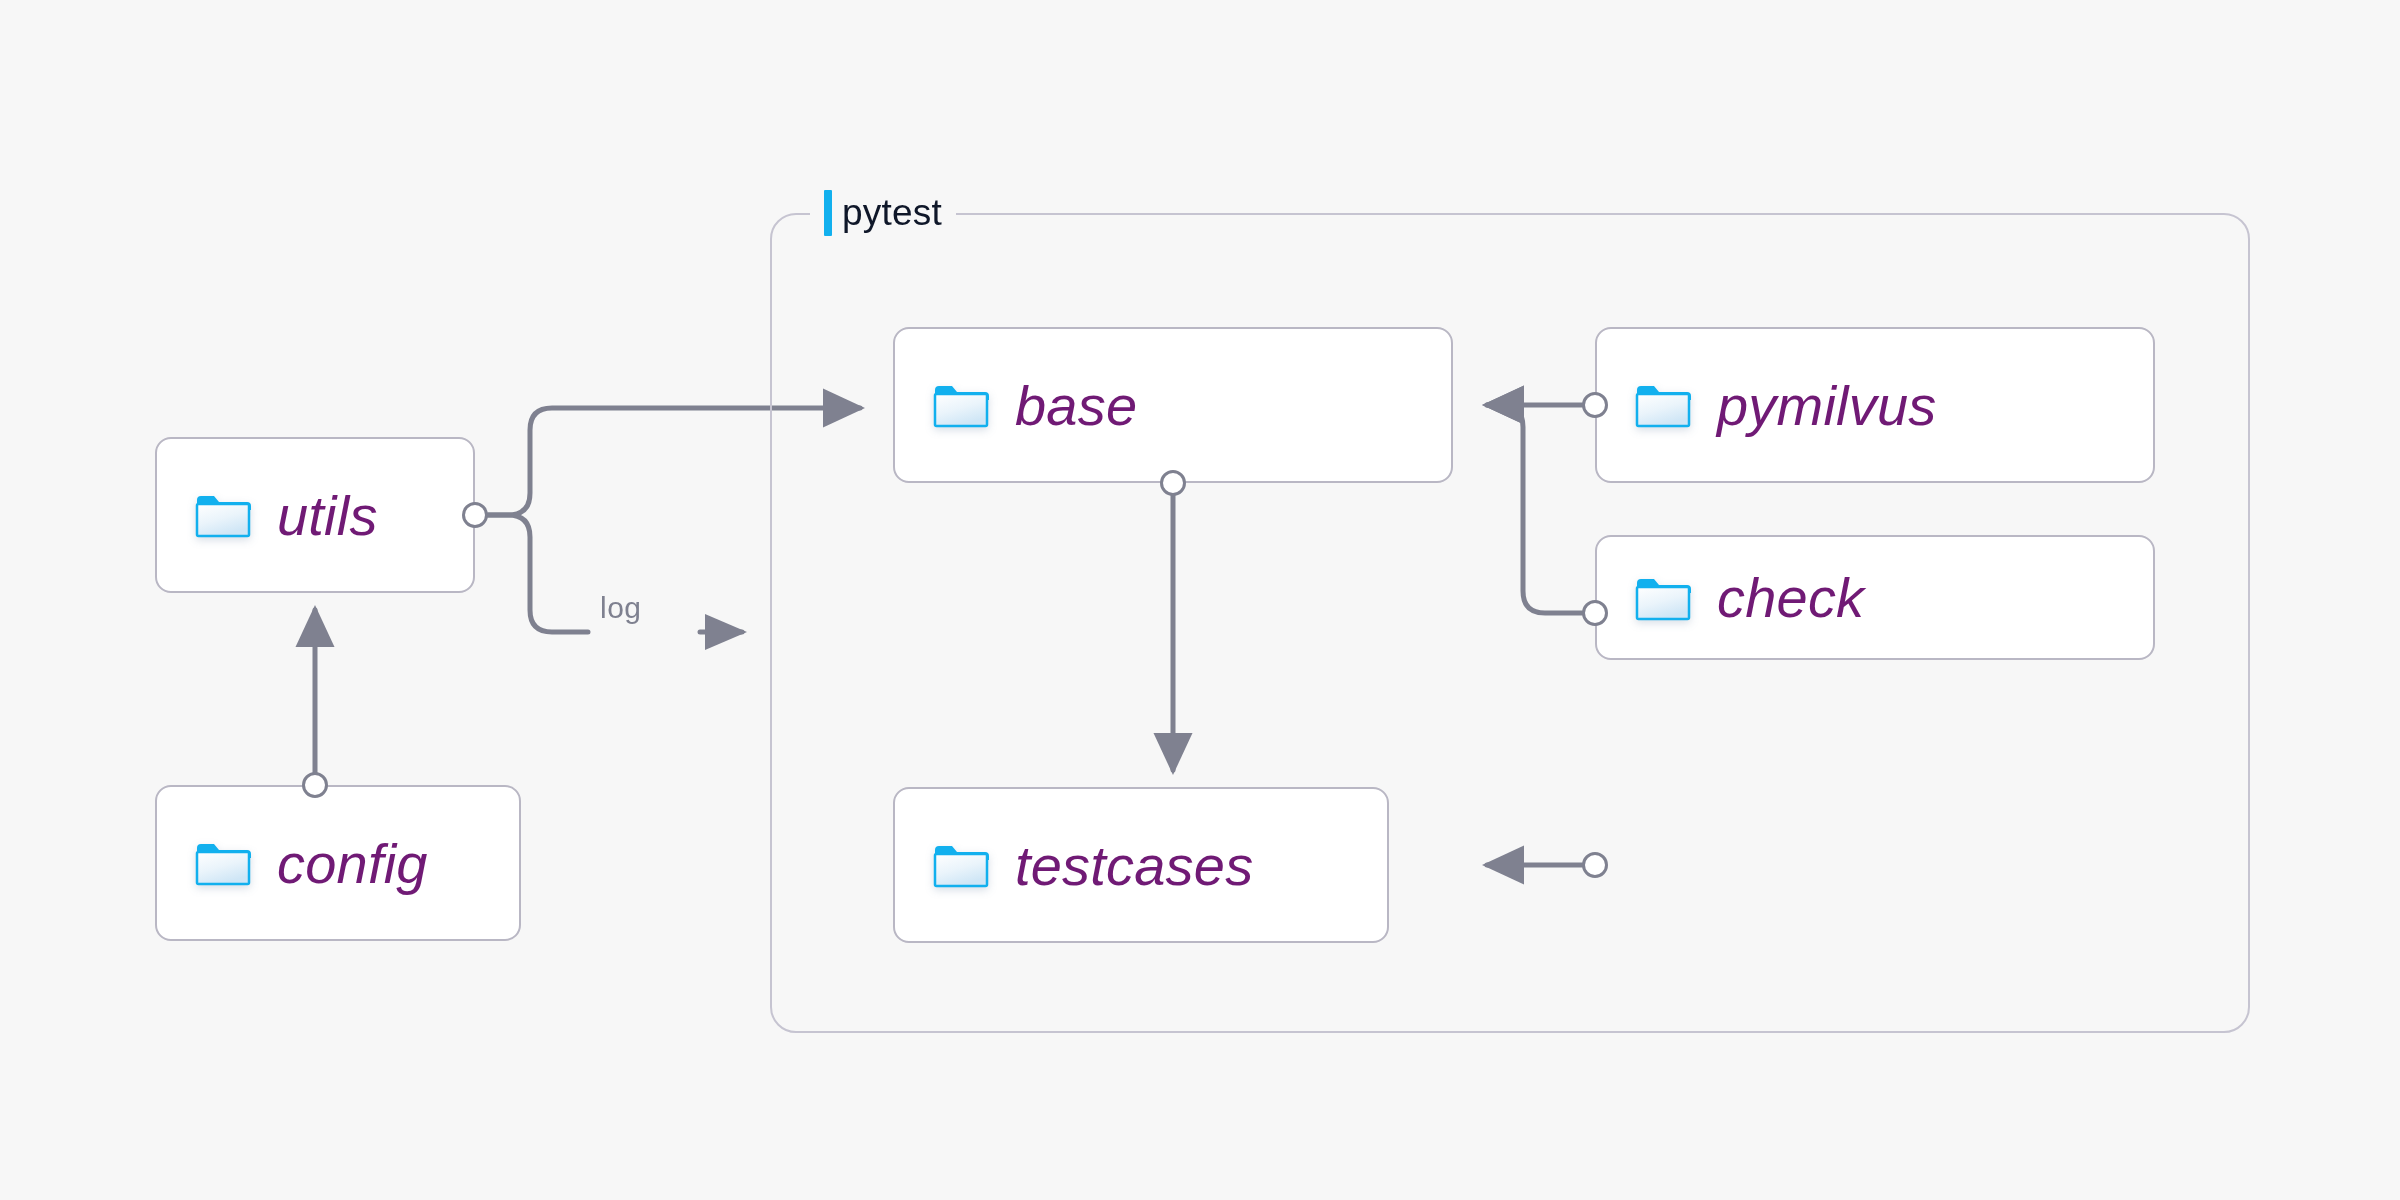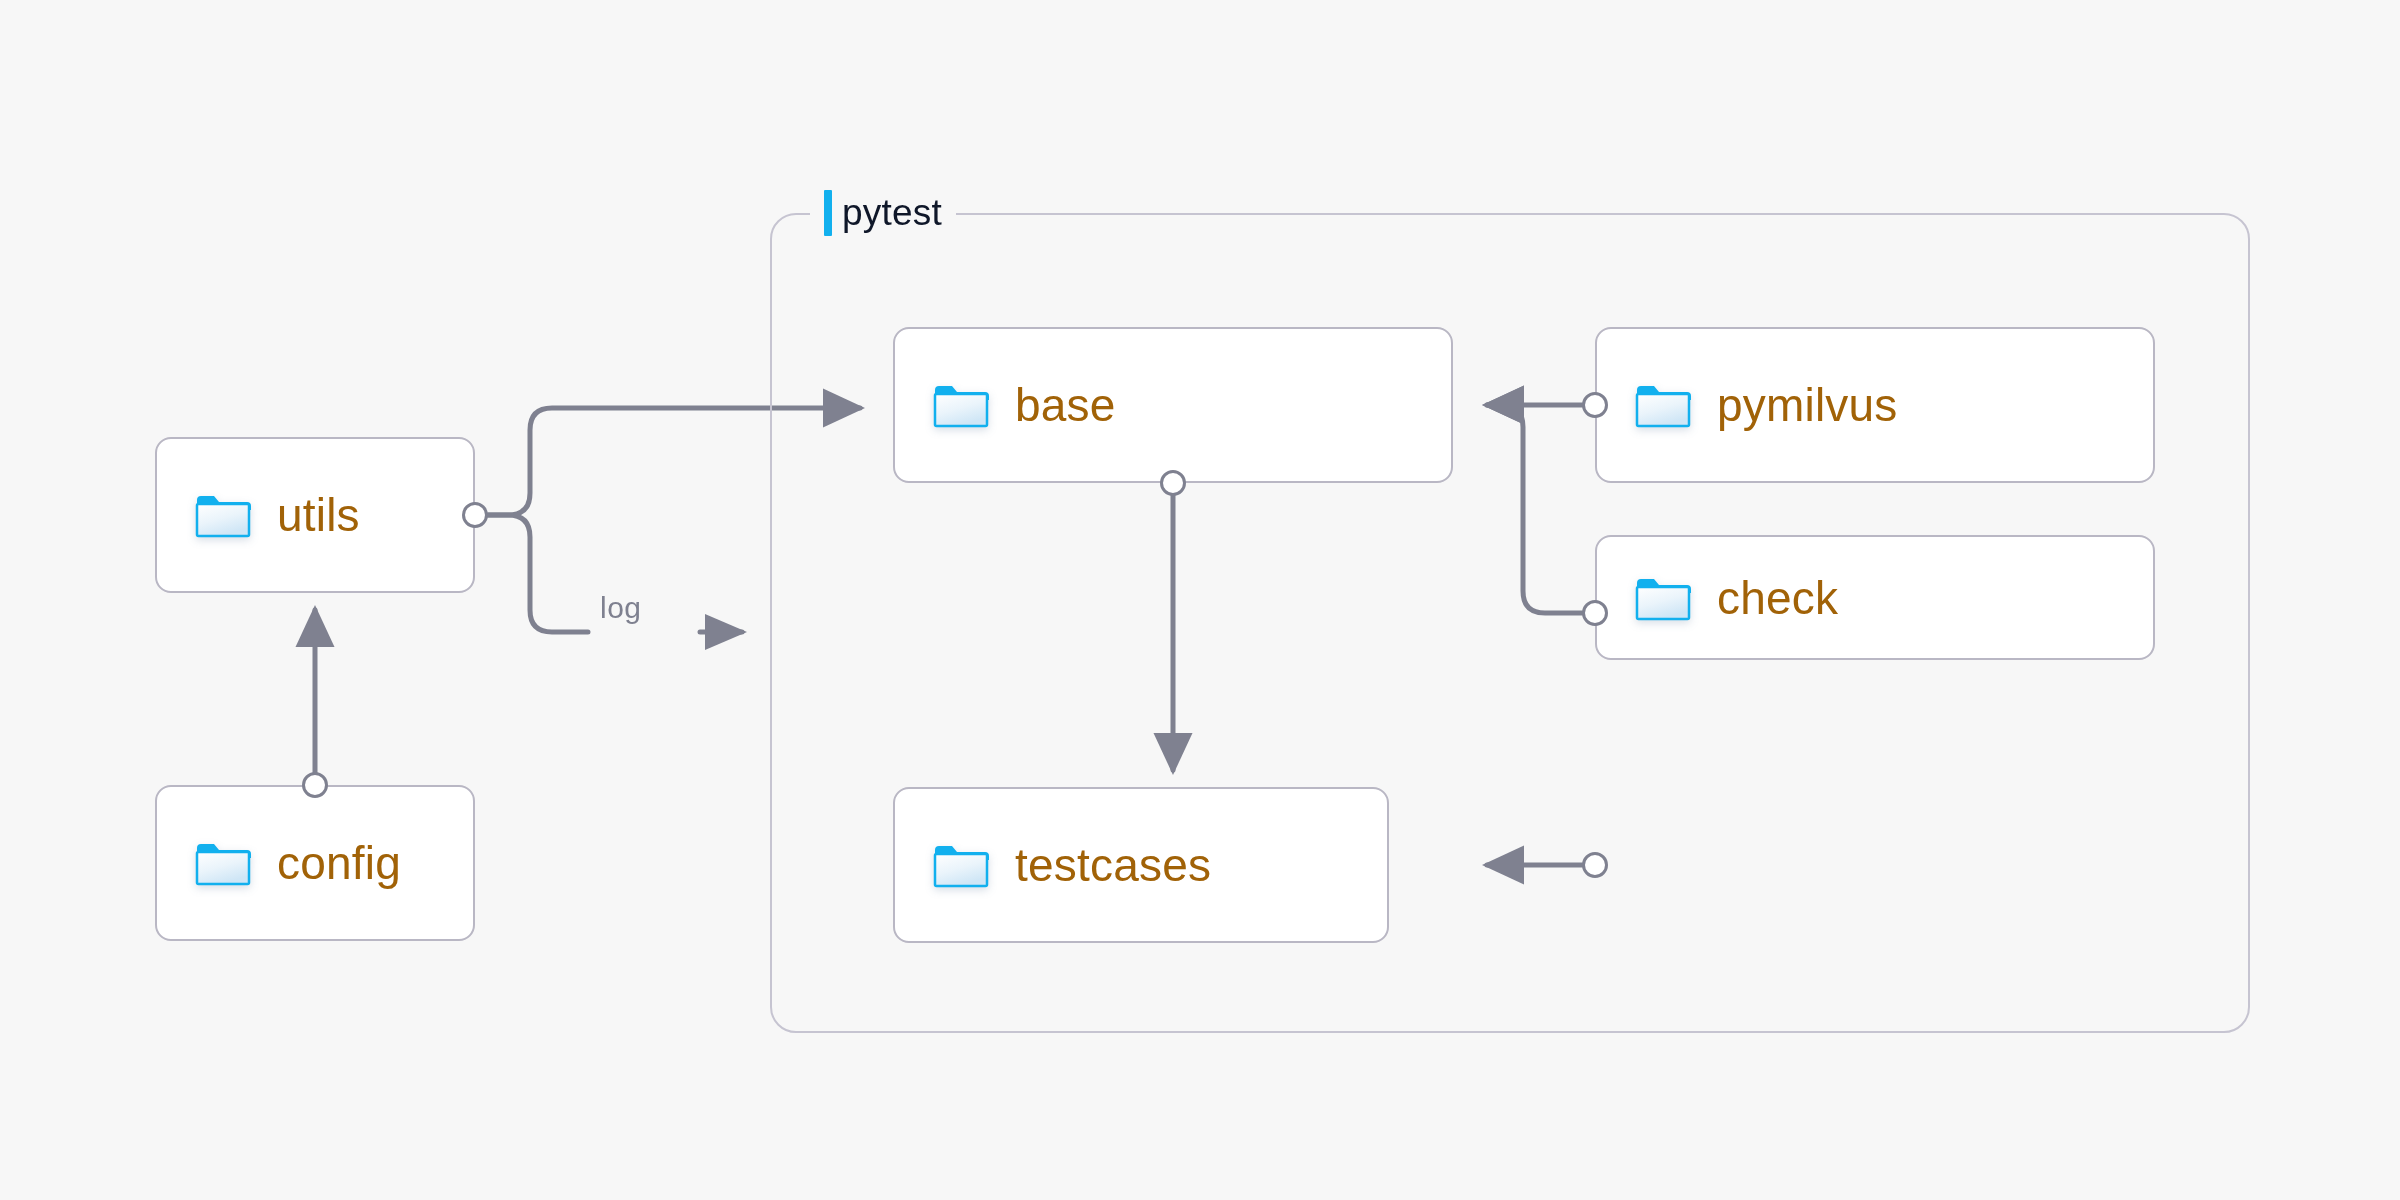--- a/index.html
+++ b/index.html
@@ -65,24 +65,25 @@
     box-sizing: border-box;
     background: #ffffff;
     border: 2px solid #b9b7c4;
     border-radius: 16px;
     display: flex;
     align-items: center;
     padding-left: 38px;
     gap: 26px;
   }
   .node .node-label {
-    font-size: 46px;
-    color: #a16207;
+    font-size: 56px;
+    color: #701a75;
     letter-spacing: 0.2px;
     white-space: nowrap;
+    font-style: italic;
   }
   
   .folder-icon {
     flex: 0 0 auto;
     width: 56px;
     height: 48px;
     position: relative;
     filter: drop-shadow(0 3px 4px rgba(40,80,120,0.18));
   }
   .folder-icon svg { display: block; }
@@ -151,21 +152,21 @@
   <div class="node" style="left:155px; top:437px; width:320px; height:156px;">
     <span class="folder-icon">
       <svg viewBox="0 0 56 48" width="56" height="48">
         <path d="M2 9 a4 4 0 0 1 4 -4 h13 l5 6 h28 a4 4 0 0 1 4 4 v4 H2 Z" fill="#12b0ee"></path>
         <rect x="2" y="13" width="52" height="32" rx="1.5" fill="url(#folderFill)" stroke="#12b0ee" stroke-width="2.5"></rect>
       </svg>
     </span>
     <span class="node-label">utils</span>
   </div>
 
-  <div class="node" style="left:155px; top:785px; width:320px; height:156px;">
+  <div class="node" style="left:155px; top:785px; width:366px; height:156px;">
     <span class="folder-icon">
       <svg viewBox="0 0 56 48" width="56" height="48">
         <path d="M2 9 a4 4 0 0 1 4 -4 h13 l5 6 h28 a4 4 0 0 1 4 4 v4 H2 Z" fill="#12b0ee"></path>
         <rect x="2" y="13" width="52" height="32" rx="1.5" fill="url(#folderFill)" stroke="#12b0ee" stroke-width="2.5"></rect>
       </svg>
     </span>
     <span class="node-label">config</span>
   </div>
 
   <div class="node" style="left:893px; top:327px; width:560px; height:156px;">

